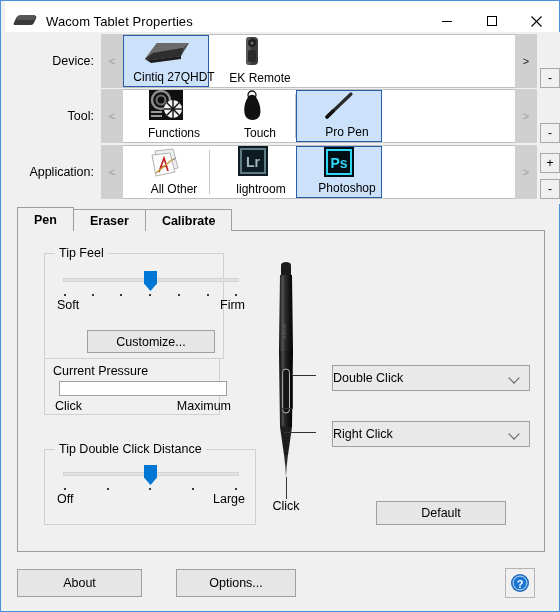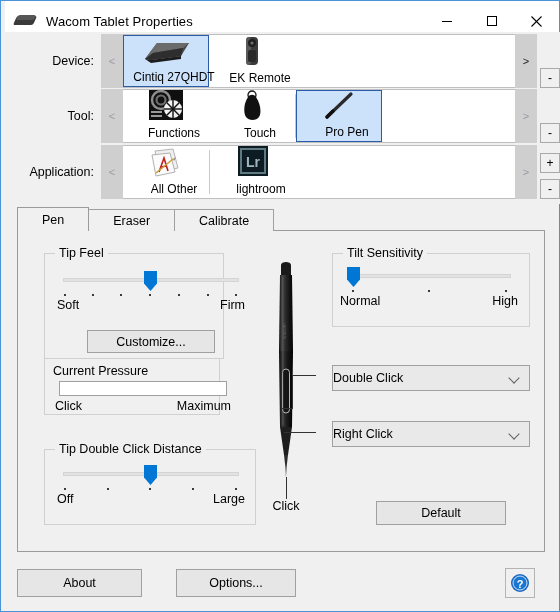--- a/index.html
+++ b/index.html
@@ -94,23 +94,23 @@
     box-sizing:border-box;
   }
   .pm-spacer{height:6px;}
 
   
   .tabstrip{
     position:absolute;left:16px;top:206px;height:24px;display:flex;align-items:flex-end;
     z-index:3;
   }
   .tab{
-    height:22px;padding:0 24px;display:flex;align-items:center;
+    height:22px;padding:0 16px;display:flex;align-items:center;
     border:1px solid #a0a0a0;border-bottom:none;background:#f0f0f0;
-    font-size:12.5px;margin-right:-1px;box-sizing:border-box;
+    font-size:12.5px;margin-right:-1px;box-sizing:border-box;font-weight:bold;
   }
   .tab.active{
     background:#f0f0f0;height:24px;border-color:#9a9a9a;
     position:relative;z-index:4;
   }
   .panel{
     position:absolute;left:16px;top:229px;width:528px;height:322px;
     border:1px solid #9a9a9a;background:#f0f0f0;box-sizing:border-box;
   }
   .panel-inner{position:absolute;inset:0;}
@@ -326,20 +326,30 @@
         <div class="cell">
           <div class="ico">
             <svg width="30" height="30" viewBox="0 0 30 30">
               <rect x="0" y="0" width="30" height="30" fill="#0d1c22"></rect>
               <rect x="3" y="3" width="24" height="24" fill="none" stroke="#5f7a82" stroke-width="2"></rect>
               <text x="15" y="21" font-family="Liberation Sans, sans-serif" font-size="14" font-weight="bold" fill="#9fb6bd" text-anchor="middle">Lr</text>
             </svg>
           </div>
           <div class="cap">lightroom</div>
         </div>
+        <div class="cell selected">
+          <div class="ico">
+            <svg width="30" height="30" viewBox="0 0 30 30">
+              <rect x="0" y="0" width="30" height="30" fill="#021016"></rect>
+              <rect x="3" y="3" width="24" height="24" fill="none" stroke="#33d7f7" stroke-width="2"></rect>
+              <text x="15" y="21" font-family="Liberation Sans, sans-serif" font-size="14" font-weight="bold" fill="#33d7f7" text-anchor="middle">Ps</text>
+            </svg>
+          </div>
+          <div class="cap">Photoshop</div>
+        </div>
       </div>
       <div class="arrow-btn disabled">&gt;</div>
       <div class="plusminus">
         <div class="pm-btn">+</div>
         <div class="pm-spacer"></div>
         <div class="pm-btn">-</div>
       </div>
     </div>
   </div>
 
@@ -395,36 +405,20 @@
             <div class="tick" style="left:129px;"></div>
             <div class="tick" style="left:172px;"></div>
           </div>
           <div class="slabels" style="left:-6px;width:188px;">
             <span>Off</span>
             <span>Large</span>
           </div>
         </div>
       </div>
 
-      <div class="group" style="left:314px;top:22px;width:198px;height:74px;">
-        <div class="group-title">Tilt Sensitivity</div>
-        <div class="slider" style="left:14px;top:20px;width:164px;height:46px;">
-          <div class="track"></div>
-          <div class="thumb" style="left:0px;"></div>
-          <div class="ticks">
-            <div class="tick" style="left:5px;"></div>
-            <div class="tick" style="left:81px;"></div>
-            <div class="tick" style="left:158px;"></div>
-          </div>
-          <div class="slabels" style="left:-7px;width:178px;">
-            <span>Normal</span>
-            <span>High</span>
-          </div>
-        </div>
-      </div>
 
       <div class="combo" style="left:314px;top:134px;width:198px;">
         <span>Double Click</span>
         <span class="chev"></span>
       </div>
       <div class="combo" style="left:314px;top:190px;width:198px;">
         <span>Right Click</span>
         <span class="chev"></span>
       </div>
 

